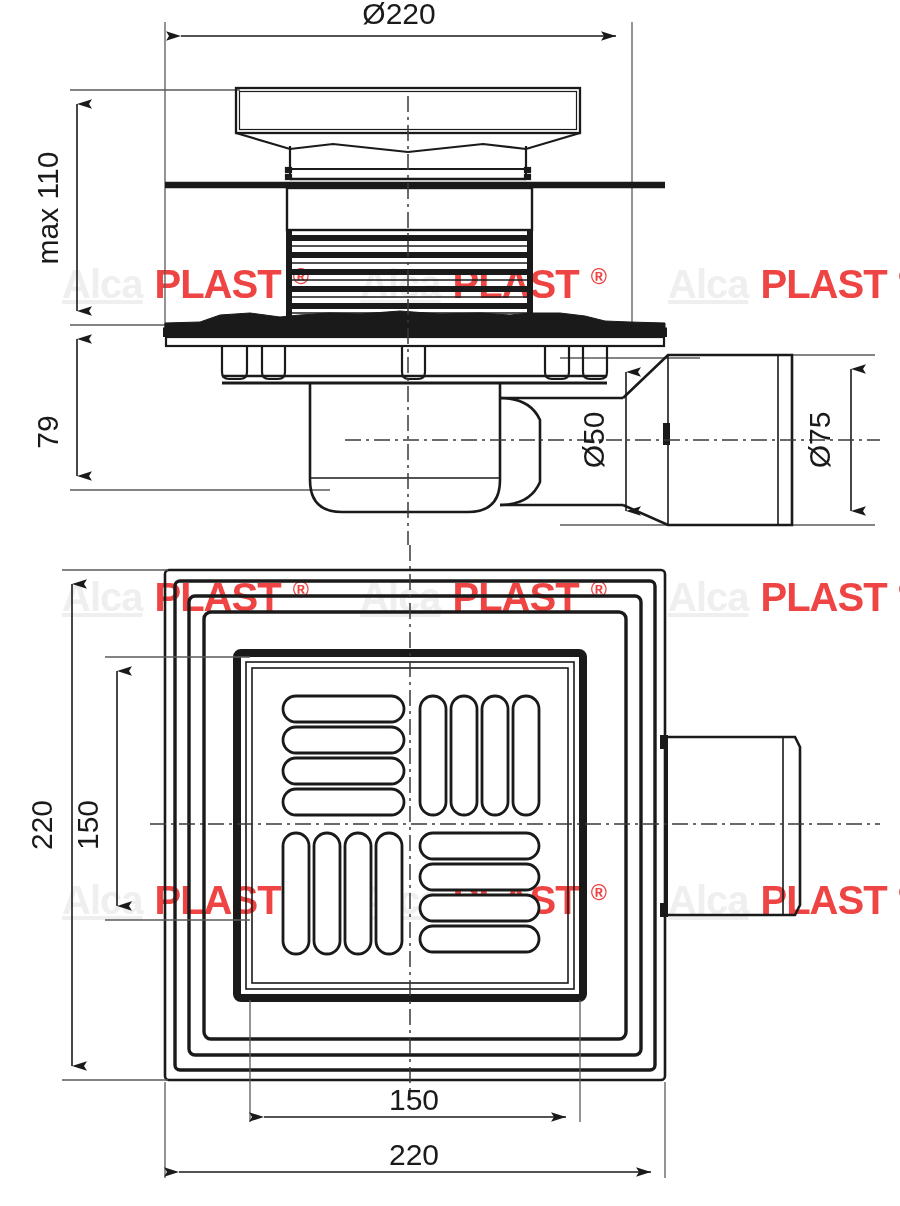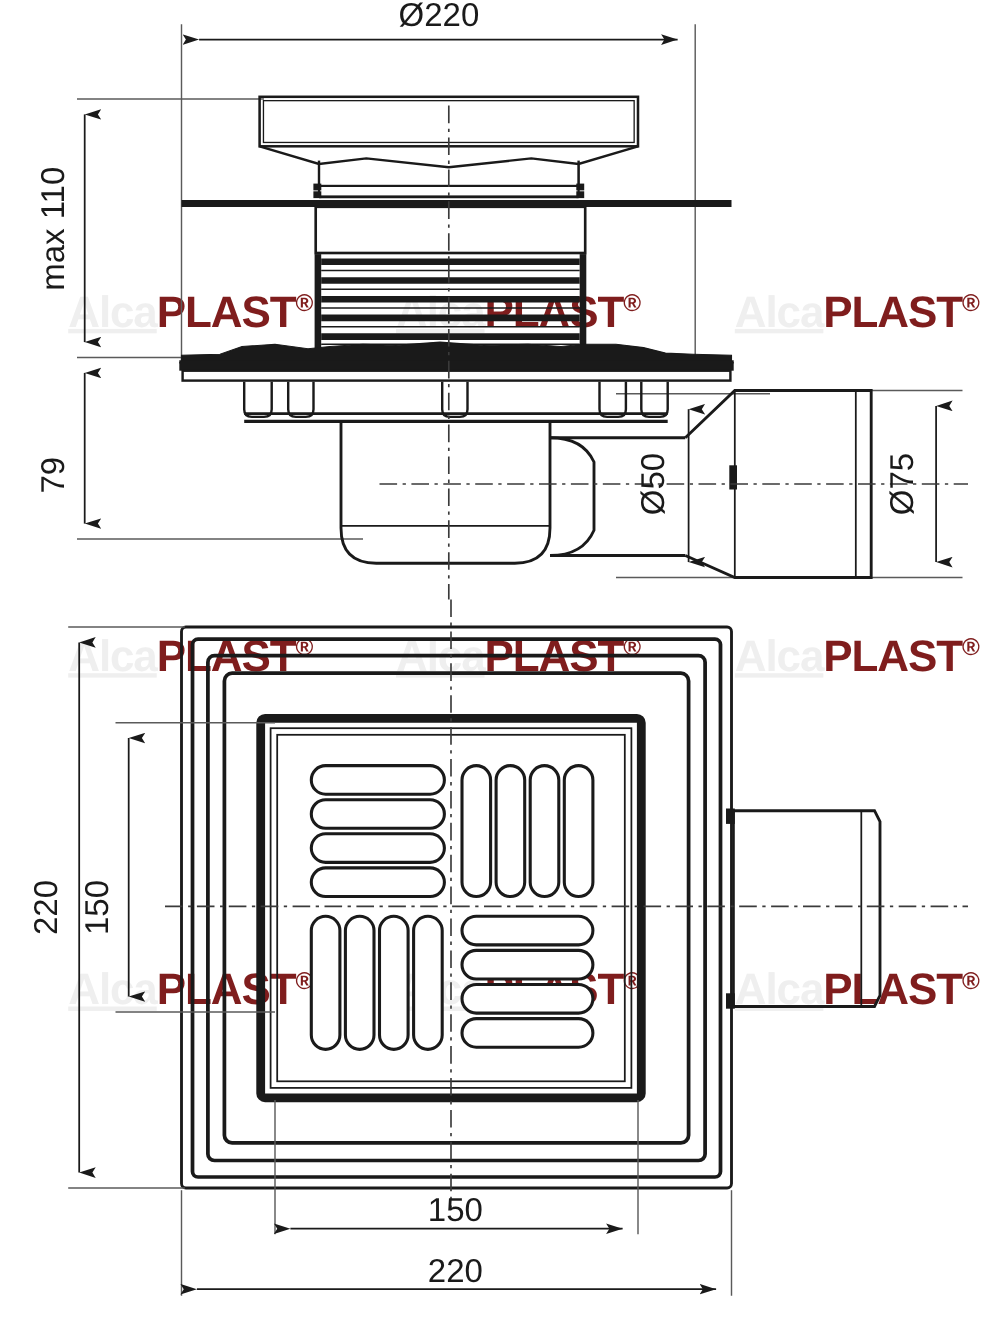--- a/index.html
+++ b/index.html
@@ -15,21 +15,21 @@
     position:absolute;
     font-family:"Liberation Sans", sans-serif;
     font-weight:bold;
     color:#f0f0f0;
     letter-spacing:-1px;
     white-space:nowrap;
     user-select:none;
     pointer-events:none;
   }
   .wm .a{color:#efefef;text-decoration:underline;}
-  .wm .p{color:#7f1d1d;}
+  .wm .p{color:#ef4444;margin-left:12px;}
   .wm .r{font-size:0.55em;vertical-align:super;}
 </style>
 </head>
 <body>
 
 <div id="stage">
 
   <div class="wm" style="left:62px;top:262px;font-size:40px;">
     <span class="a">Alca</span><span class="p">PLAST</span><span class="r p">®</span>
   </div>

